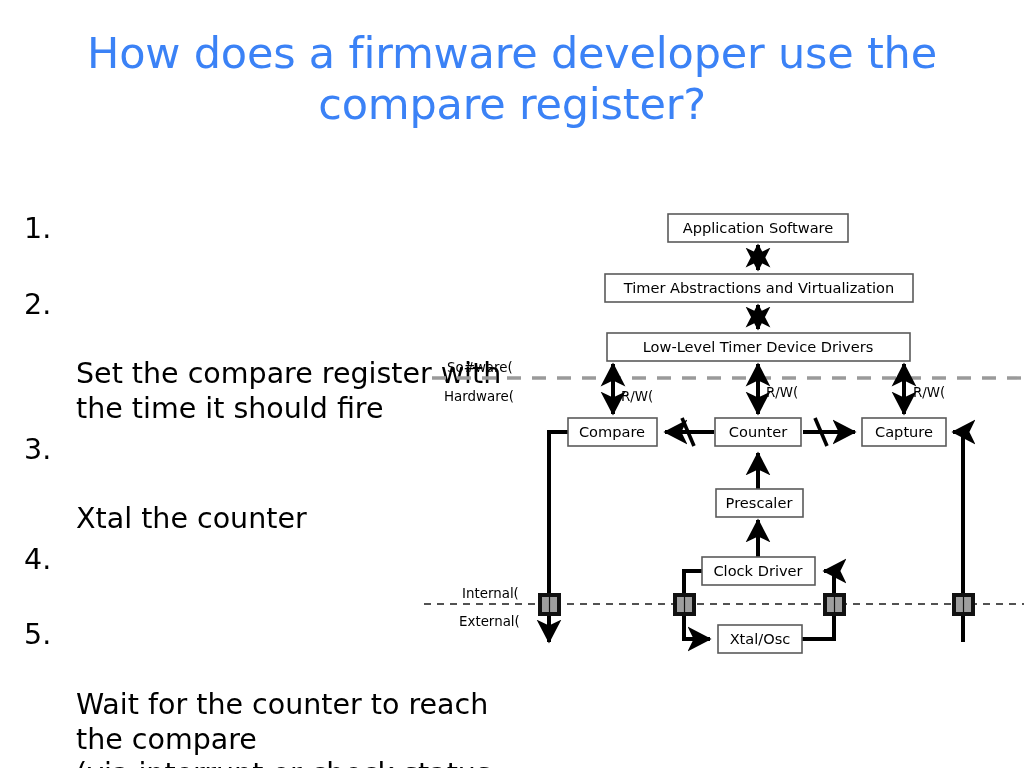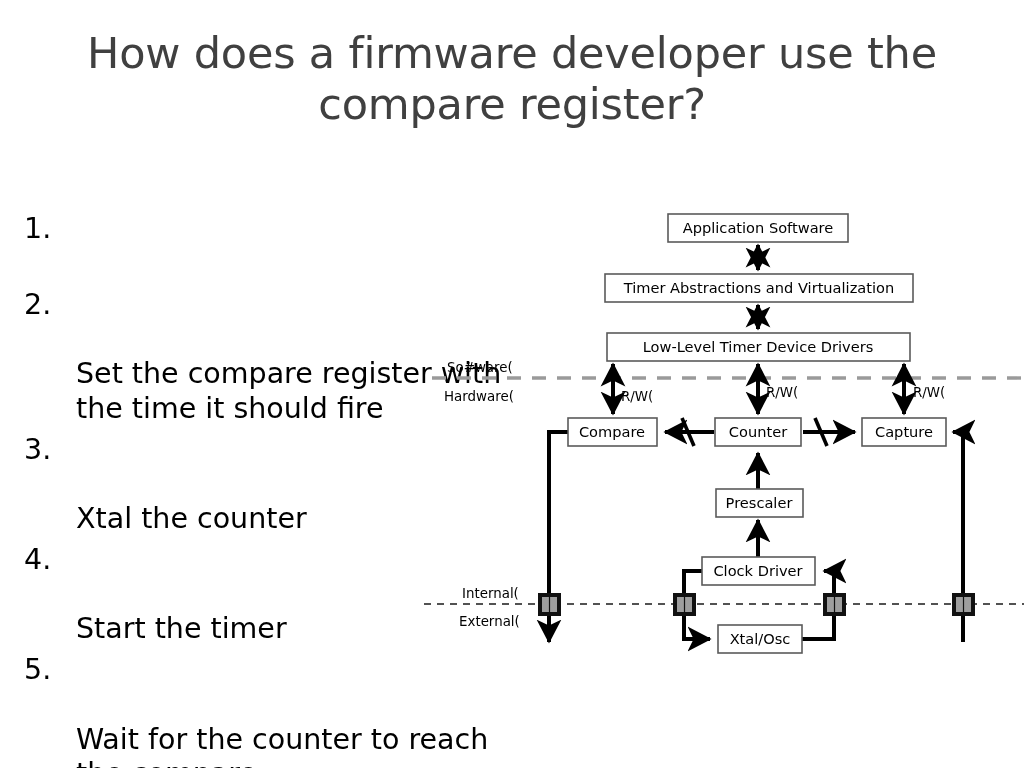--- a/index.html
+++ b/index.html
@@ -21,21 +21,21 @@
     position: absolute;
     left: 40px;
     top: 28px;
     width: 944px;
     text-align: center;
     font-family: "DejaVu Sans", "Liberation Sans", sans-serif;
     font-size: 43px;
     line-height: 1.18;
     font-weight: 400;
     letter-spacing: -0.2px;
-    color: #404040;
+    color: #3b82f6;
     white-space: pre-line;
   }
 
   
   #steps-list {
     position: absolute;
     left: 18px;
     top: 212px;
     width: 520px;
     margin: 0;
@@ -126,21 +126,20 @@
     <span class="num">2.</span>
     <span class="txt">Set the compare register with
 the time it should fire</span>
   </li>
   <li>
     <span class="num">3.</span>
     <span class="txt">Xtal the counter</span>
   </li>
   <li>
     <span class="num">4.</span>
-    <span class="txt">Start the timer</span>
   </li>
   <li>
     <span class="num">5.</span>
     <span class="txt">Wait for the counter to reach
 the compare
 (via interrupt or check status
 reg)</span>
   </li>
 </ol>
 

